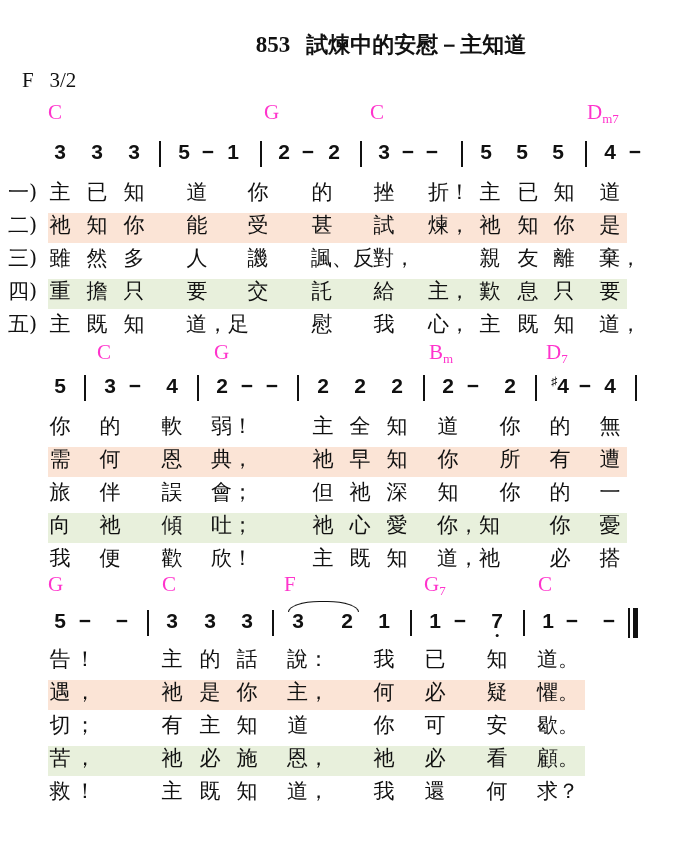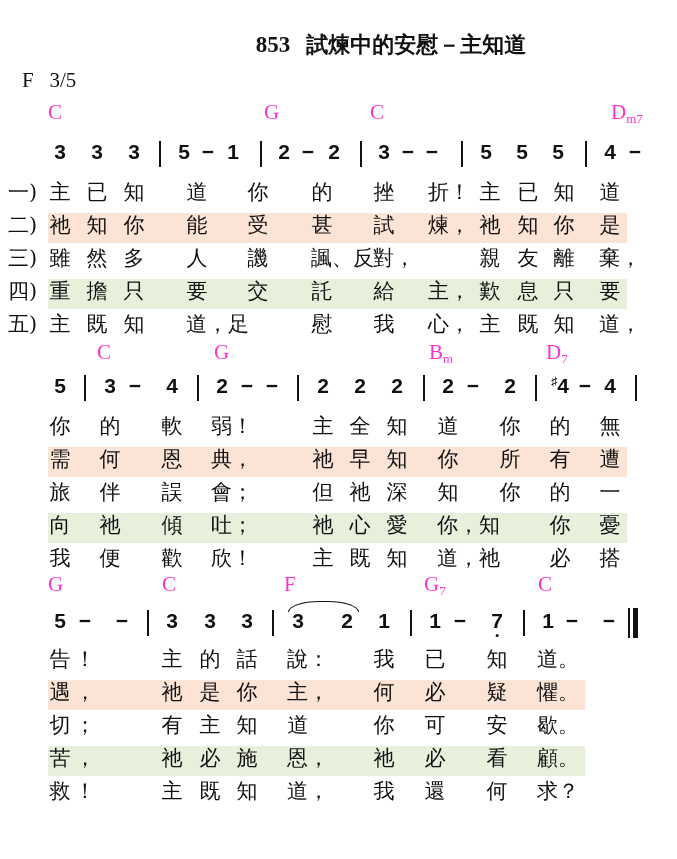--- a/index.html
+++ b/index.html
@@ -26,27 +26,27 @@
 </style>
 </head>
 <body>
 
 <div id="sheet">
   <div class="abs title">
     <span class="num">853</span>&nbsp;
     <span class="name">試煉中的安慰－主知道</span>
   </div>
   <div class="abs key">
-    <span>F</span>&nbsp;&nbsp;&nbsp;<span>3/5</span>
+    <span>F</span>&nbsp;&nbsp;&nbsp;<span>3/2</span>
   </div>
 <div>
       <div class="abs chord" style="left: 48px; top: 100px;"><span>C</span></div>
       <div class="abs chord" style="left: 264px; top: 100px;"><span>G</span></div>
       <div class="abs chord" style="left: 370px; top: 100px;"><span>C</span></div>
-      <div class="abs chord" style="left: 587px; top: 100px; margin-left: 24px;"><span>D</span><sub>m7</sub></div>
+      <div class="abs chord" style="left: 587px; top: 100px;"><span>D</span><sub>m7</sub></div>
       <div class="abs note" style="left: 60px; top: 140px;">3</div>
       <div class="abs note" style="left: 97px; top: 140px;">3</div>
       <div class="abs note" style="left: 134px; top: 140px;">3</div>
       <div class="abs bar" style="left: 159px; top: 141px;"></div>
       <div class="abs note" style="left: 184px; top: 140px;">5</div>
       <div class="abs note" style="left: 208px; top: 140px;">−</div>
       <div class="abs note" style="left: 233px; top: 140px;">1</div>
       <div class="abs bar" style="left: 260px; top: 141px;"></div>
       <div class="abs note" style="left: 284px; top: 140px;">2</div>
       <div class="abs note" style="left: 308px; top: 140px;">−</div>

